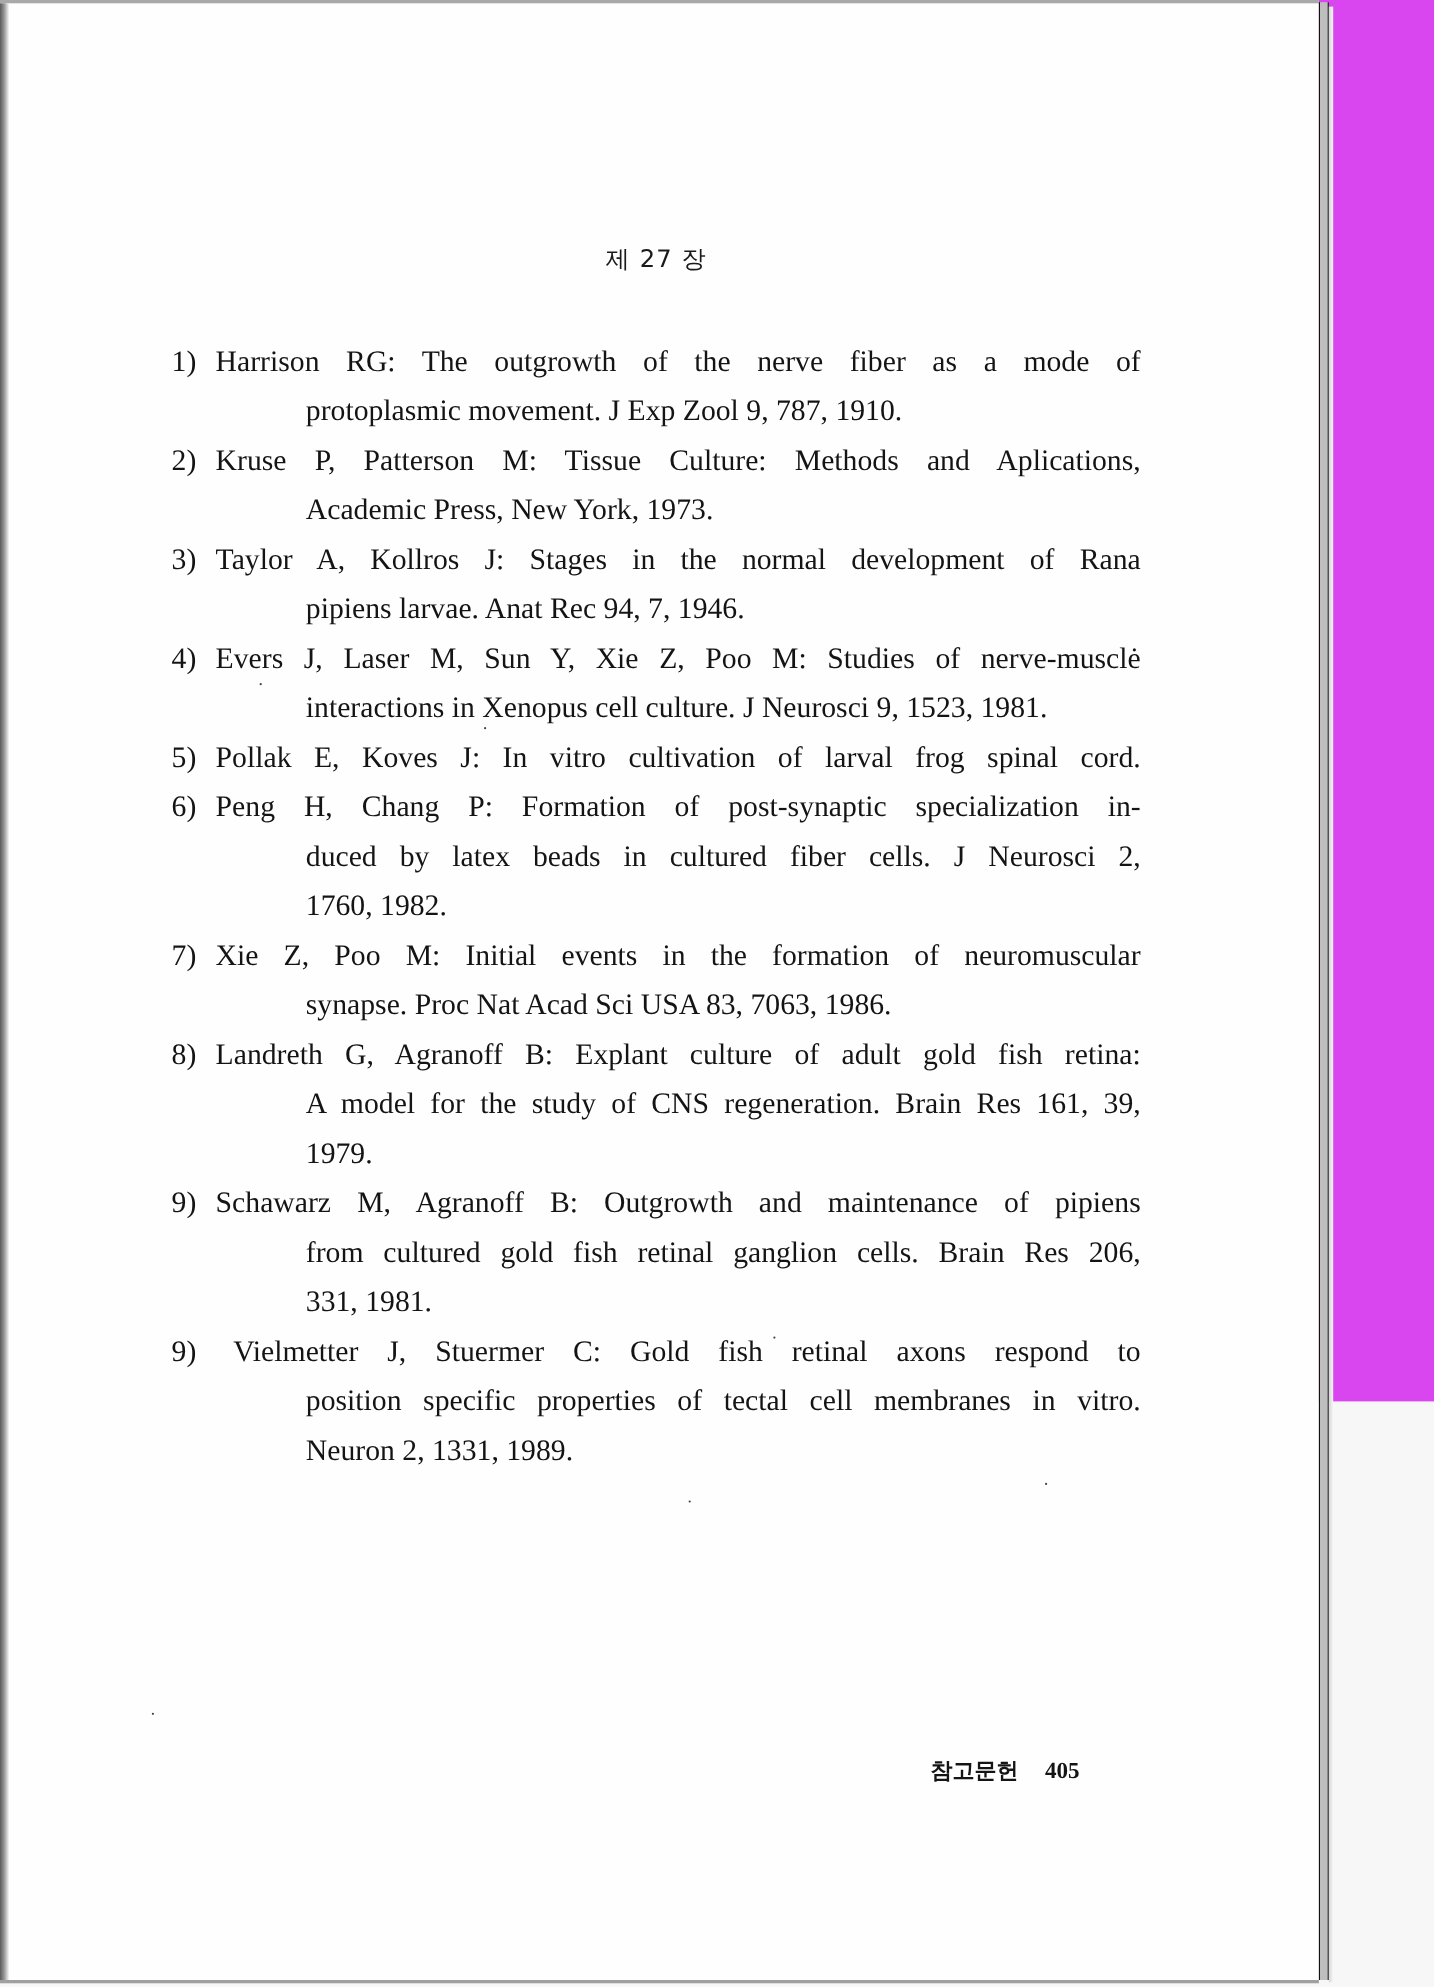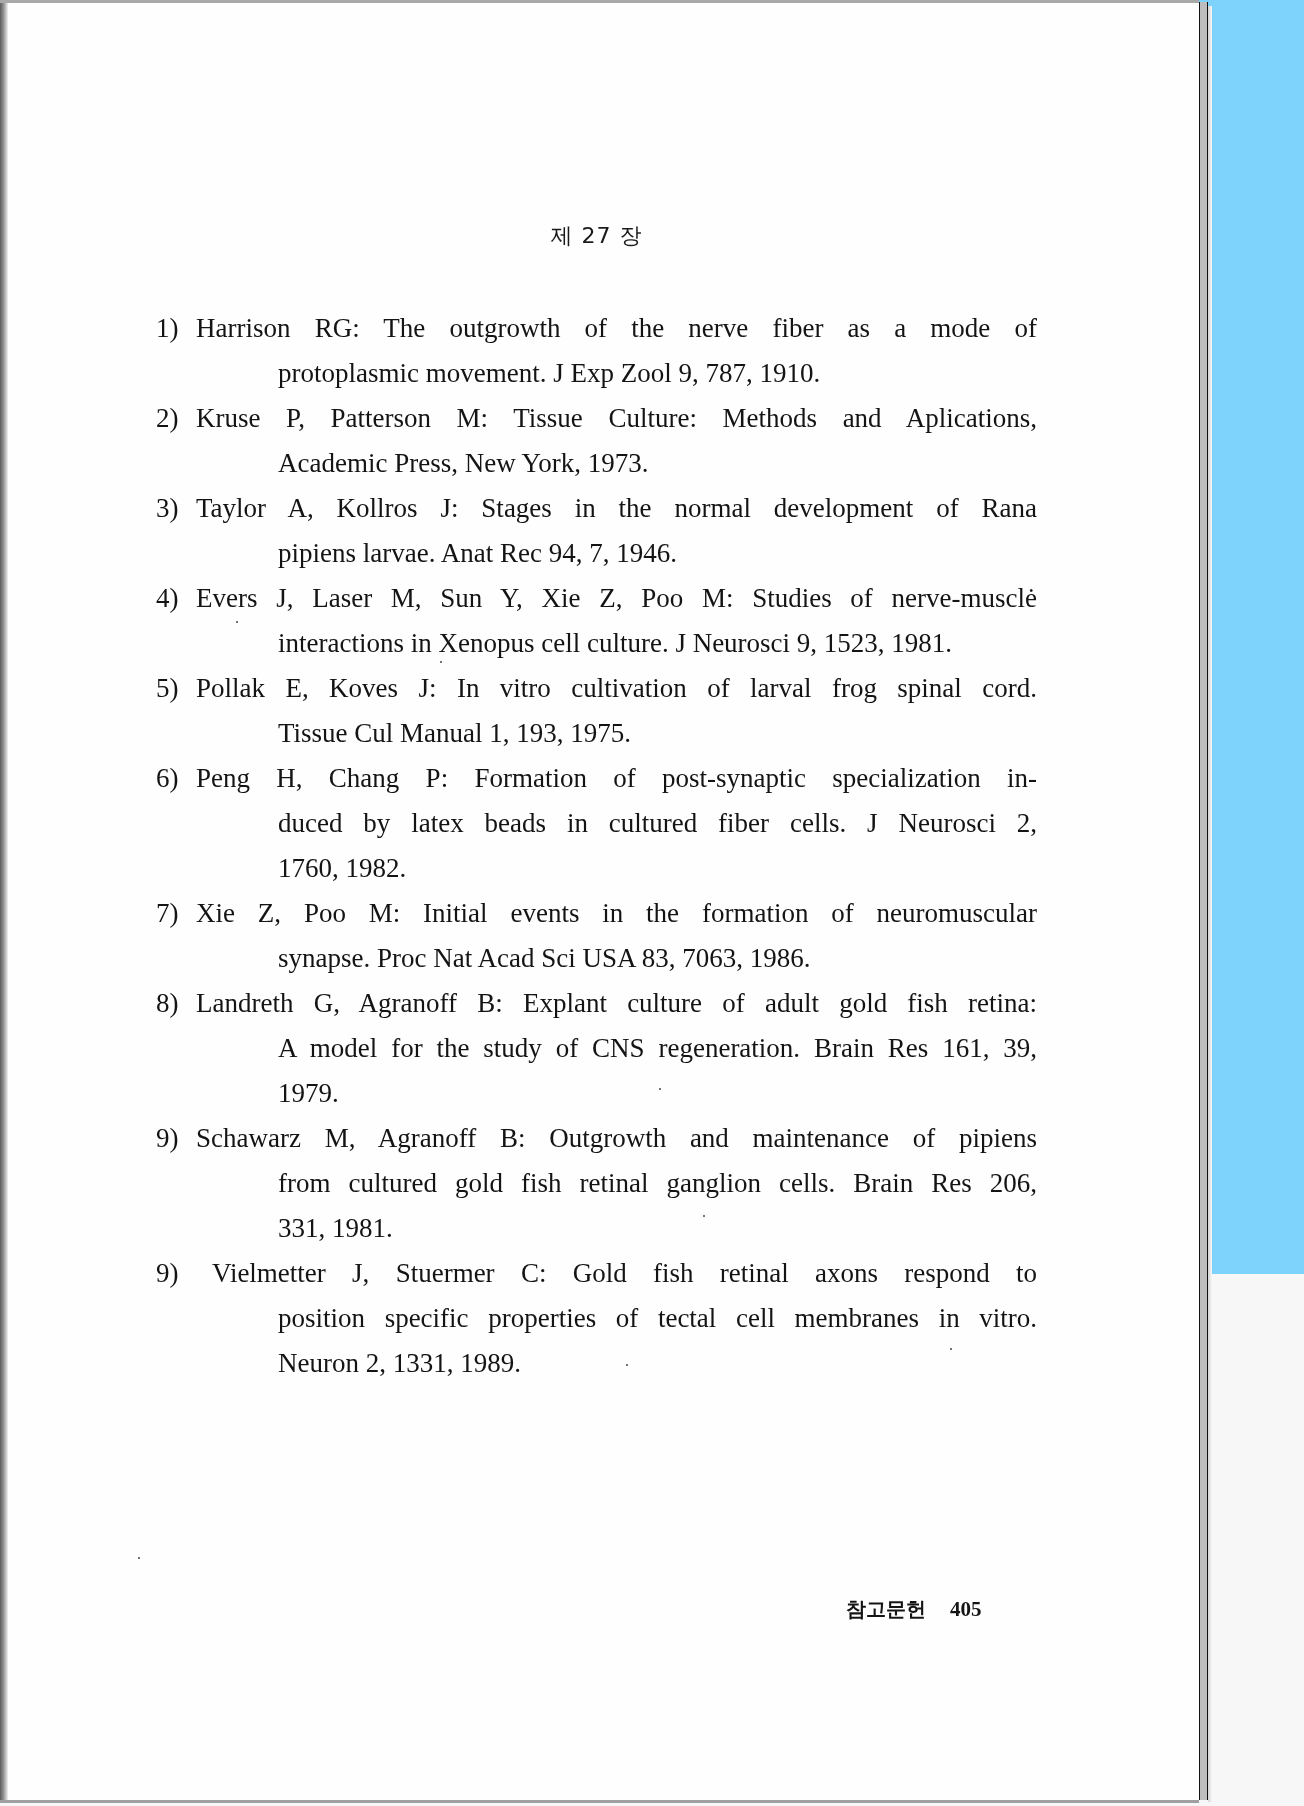--- a/index.html
+++ b/index.html
@@ -7,21 +7,21 @@
       padding: 0;
       width: 1304px;
       height: 1806px;
       background: #f7f7f7;
       overflow: hidden;
     }
     .viewer {
       position: relative;
       width: 1304px;
       height: 1274px;
-      background: #7dd3fc;
+      background: #d946ef;
     }
     .page {
       position: absolute;
       left: 0;
       top: 0;
       width: 1199px;
       height: 1803px;
       background: #fefefe;
       border-top: 3px solid #a9a9a9;
       border-bottom: 3px solid #a0a0a0;
@@ -167,21 +167,20 @@
 
       <li class="ref">
         <span class="num">4)</span>
         <span class="first-line">Evers J, Laser M, Sun Y, Xie Z, Poo M: Studies of nerve-musclė</span>
         <span class="cont last">interactions in Xenopus cell culture. J Neurosci 9, 1523, 1981.</span>
       </li>
 
       <li class="ref">
         <span class="num">5)</span>
         <span class="first-line">Pollak E, Koves J: In vitro cultivation of larval frog spinal cord.</span>
-        <span class="cont last">Tissue Cul Manual 1, 193, 1975.</span>
       </li>
 
       <li class="ref">
         <span class="num">6)</span>
         <span class="first-line">Peng H, Chang P: Formation of post-synaptic specialization in-</span>
         <span class="cont full">duced by latex beads in cultured fiber cells. J Neurosci 2,</span>
         <span class="cont last">1760, 1982.</span>
       </li>
 
       <li class="ref">

